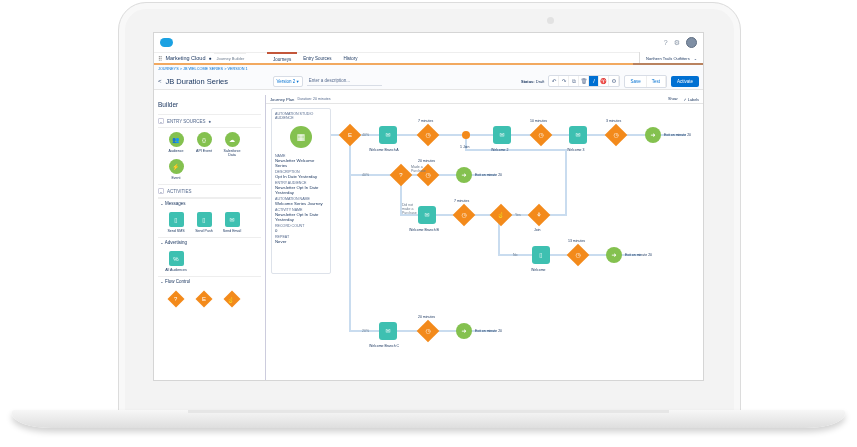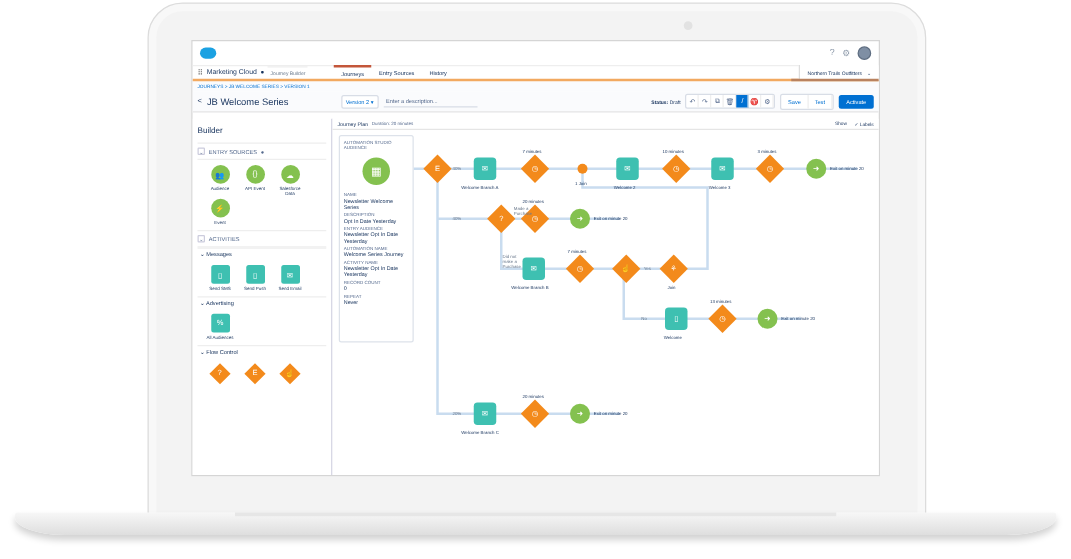--- a/index.html
+++ b/index.html
@@ -86,21 +86,21 @@
     <div class="navtab">History</div>
     <div class="org">
         <span>Northern Trails Outfitters</span>
         <span>⌄</span>
       </div>
     <div class="org-underline"></div>
   </div>
   <div class="bread">JOURNEYS &gt; JB WELCOME SERIES &gt; VERSION 1</div>
   <div class="titlebar">
     <span style="font-size:6px">&lt;</span>
-    <span class="title">JB Welcome Series</span>
+    <span class="title">JB Duration Series</span>
     <span class="version">Version 2 ▾</span>
     <span class="desc">Enter a description...</span>
     <span class="status"><b>Status:</b> <span>Draft</span></span>
     <div class="tbtns">
       <span>↶</span>
       <span>↷</span>
       <span>⧉</span>
       <span>🗑</span>
       <span class="on">/</span>
       <span>♈</span>

